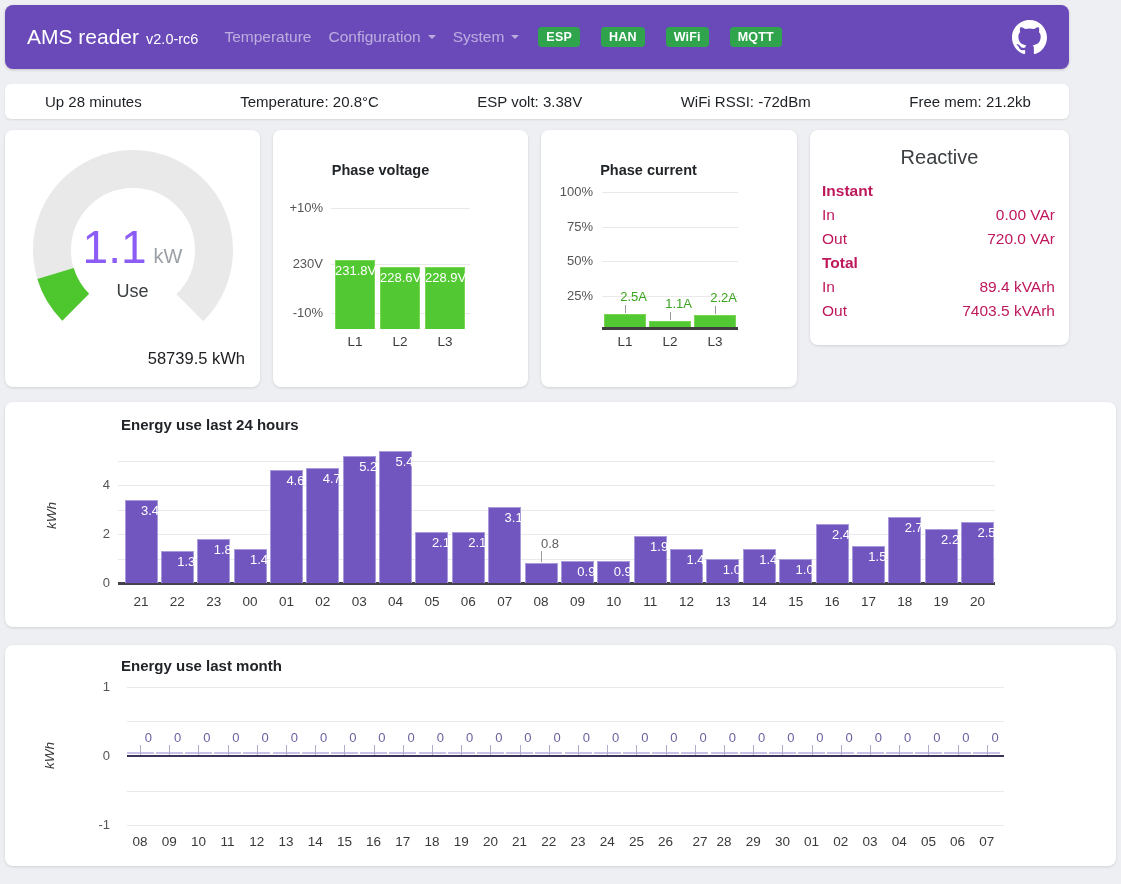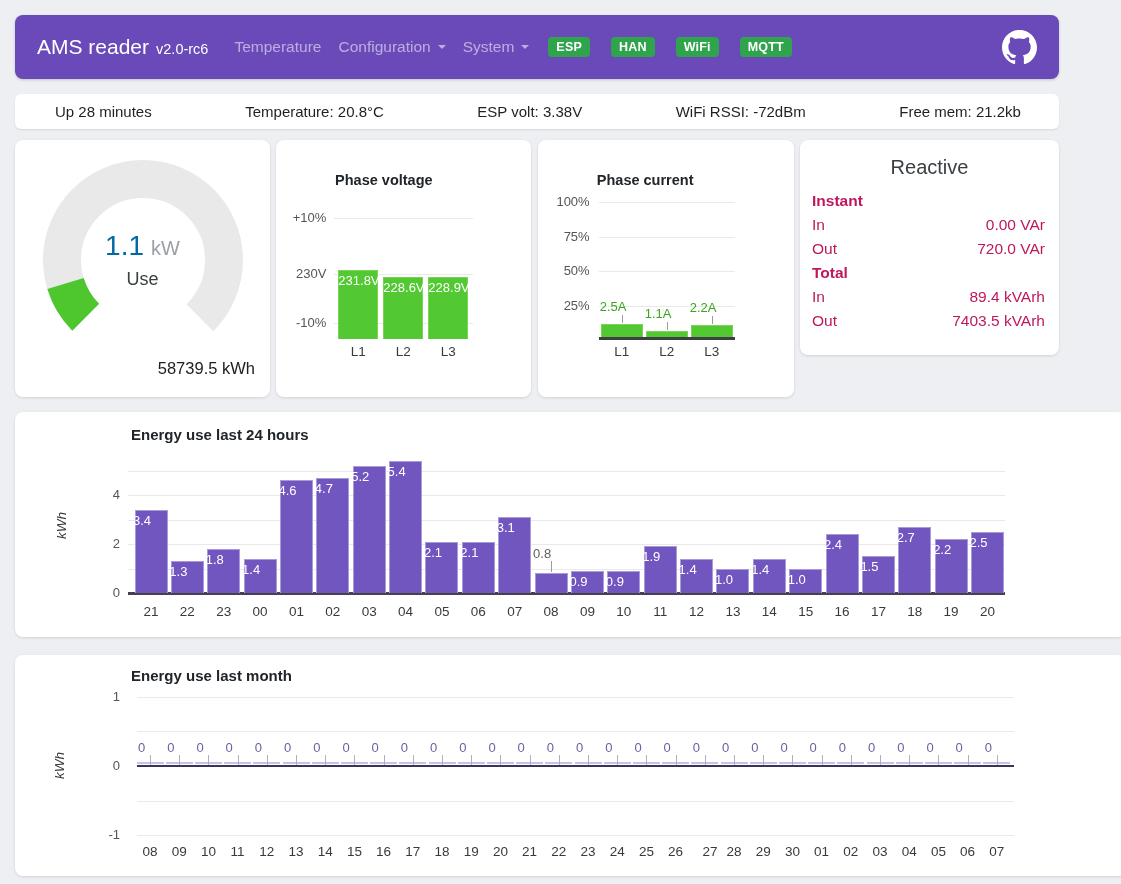--- a/index.html
+++ b/index.html
@@ -2,21 +2,21 @@
 <html><head>
 <meta charset="utf-8">
 <style>
   * { margin:0; padding:0; box-sizing:border-box; }
   html,body { width:1121px; height:884px; }
   body {
     font-family:"Liberation Sans", sans-serif;
     background:#edeff2;
     color:#212529;
   }
-  .page { width:1074px; height:884px; padding:15px;border-radius:13px; }
+  .page { width:1074px; height:884px; padding:5px;border-radius:13px; }
 
   
   .navbar {
     height:64px; background:#6a49b9; border-radius:8px;
     display:flex; align-items:center; padding:0 22px;
     box-shadow:0 1px 3px rgba(0,0,0,.18); margin-bottom:15px;
   }
   .brand { display:flex; align-items:baseline; cursor:pointer; }
   .brand-name { color:#fff; font-size:21px; }
   .brand-ver  { color:#fff; font-size:14.5px; margin-left:7px; }
@@ -42,33 +42,33 @@
   .volt-card    { width:255px; height:257px; }
   .curr-card    { width:256px; height:257px; }
   .reactive-card{ width:259px; height:215px; }
   .wide-card    { width:1111px; position:relative; }
   .card-24h     { height:225px; margin-bottom:18px; }
   .card-month   { height:221px; }
 
   
   .gauge-svg { position:absolute; left:0; top:0; }
   .gauge-center { position:absolute; top:90px; left:0; right:0; text-align:center; }
-  .g-val { font-size:28px; color:#0369a1; }
+  .g-val { font-size:46px; color:#8b5cf6; }
   .g-unit{ font-size:20px; color:#9aa0a6; margin-left:7px; }
   .g-use { font-size:18px; color:#3c4043; margin-top:7px; }
   .gauge-total { position:absolute; right:15px; top:219px; font-size:16.5px; color:#202124; }
 
   
   .chart-title-c { position:absolute; left:15px; width:185px; top:32px; text-align:center; font-weight:bold; font-size:14.5px; color:#212529; }
   .chart-title-w { position:absolute; left:116px; font-weight:bold; font-size:15px; color:#212529; }
 
   
   .gridline { position:absolute; height:1px; background:#e9e9e9; }
   .tick   { position:absolute; font-size:13px; color:#555; text-align:right; }
-  .blabel { position:absolute; font-size:13px; text-align:left; }
+  .blabel { position:absolute; font-size:13px; text-align:right; }
   .xlabel { position:absolute; font-size:13.5px; color:#3a3a3a; text-align:center; }
   .ylabel-rot { position:absolute; transform:rotate(-90deg); font-style:italic; font-size:13.5px; color:#3a3a3a; width:34px; text-align:center; }
 
   
   .r-title { margin:16px 0 10px; text-align:center; font-size:20px; color:#3c4043; }
   .r-row { display:flex; justify-content:space-between; padding:0 14px 0 12px; font-size:15.5px; line-height:24px; color:#be185d; }
   .r-head { font-weight:bold; }
 </style>
 </head>
 <body>

